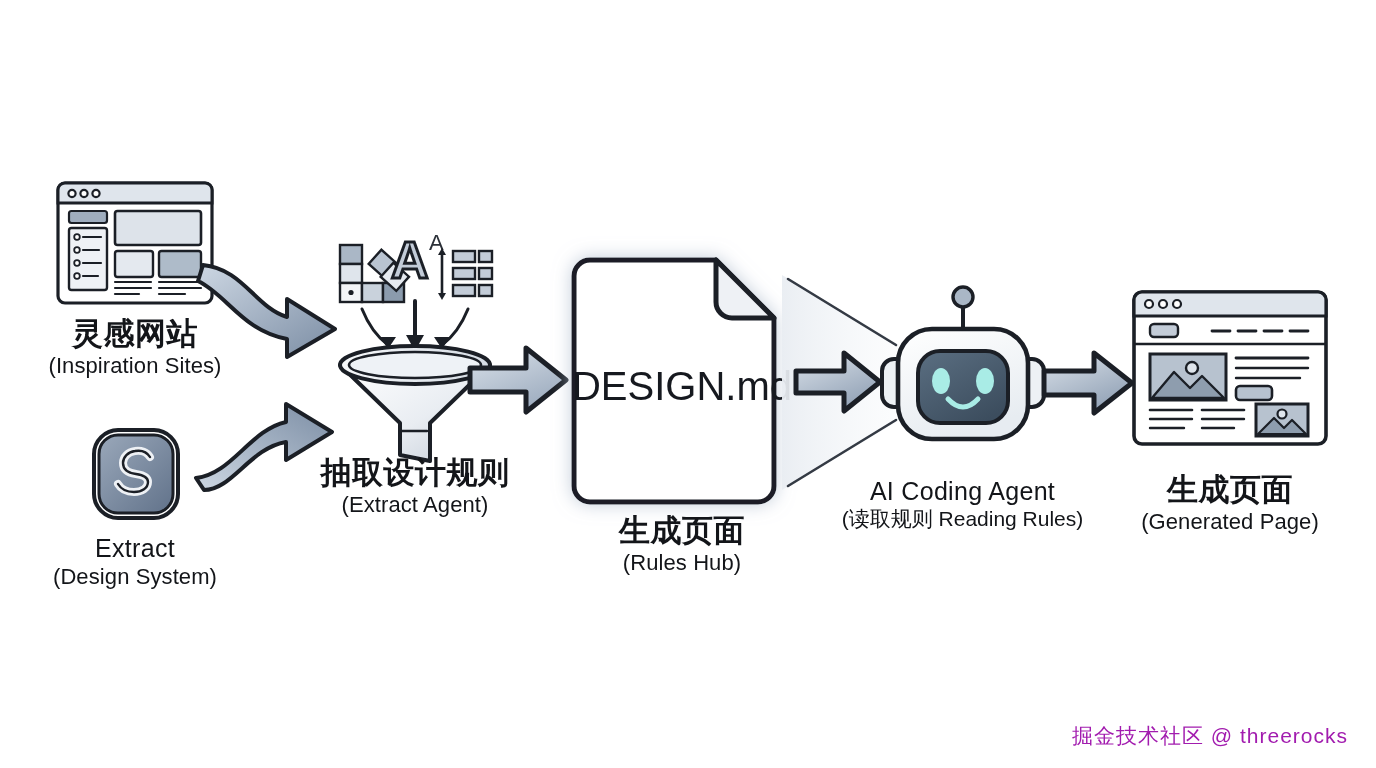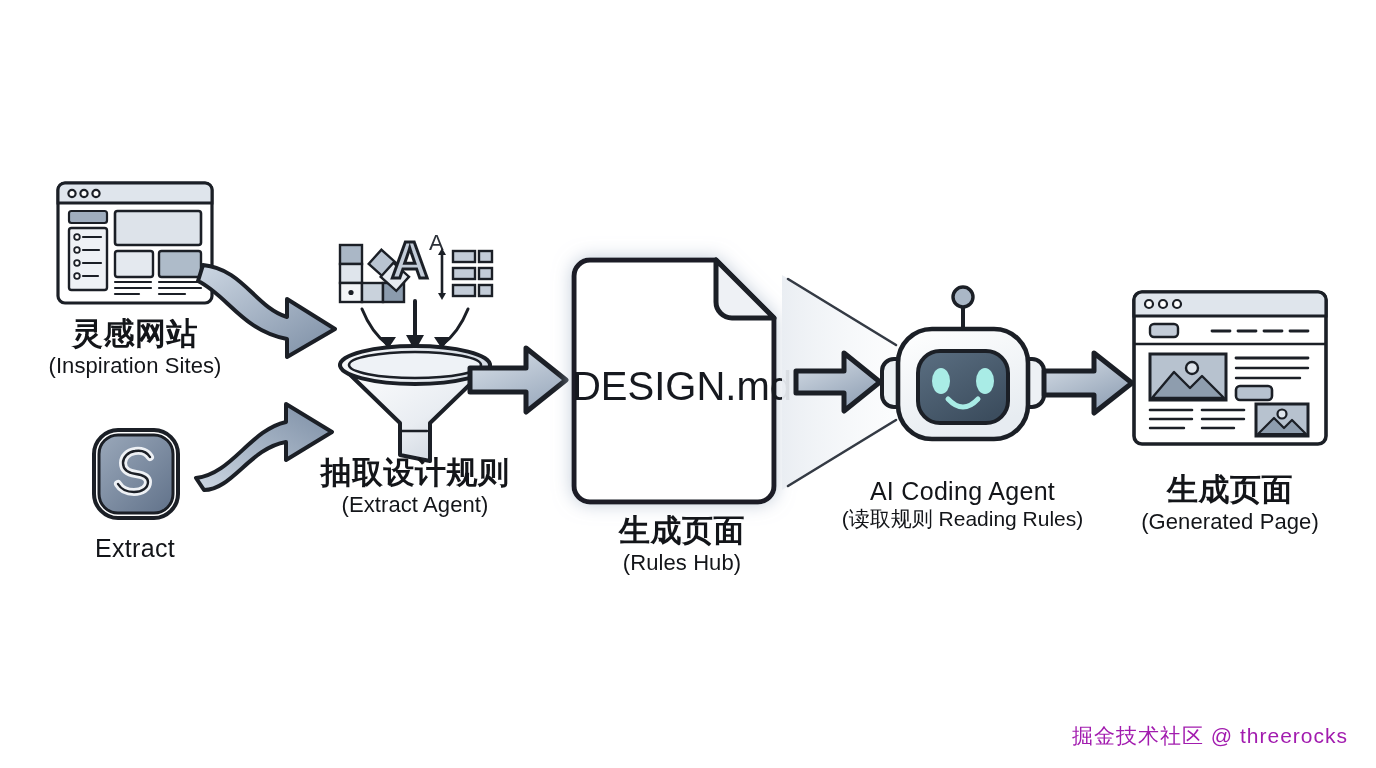--- a/index.html
+++ b/index.html
@@ -83,20 +83,21 @@
         </linearGradient>
       </defs>
       <path d="M30 6h36c13 0 24 11 24 24v40c0 13-11 24-24 24H30C17 94 6 83 6 70V30C6 17 17 6 30 6z" fill="none" stroke="#1b1f26" stroke-width="4"></path>
       <path d="M30 11h36c10.5 0 19 8.5 19 19v40c0 10.5-8.5 19-19 19H30c-10.5 0-19-8.5-19-19V30c0-10.5 8.5-19 19-19z" fill="url(#stitchG)" stroke="#1b1f26" stroke-width="3"></path>
       <path d="M62 33c-3-5-9-7-15-6-7 1-12 6-12 12 0 7 6 10 13 11 7 1 12 3 12 8 0 6-6 10-14 10-7 0-13-3-16-8" fill="none" stroke="#eef1f5" stroke-width="8" stroke-linecap="round" stroke-linejoin="round"></path>
       <path d="M62 33c-3-5-9-7-15-6-7 1-12 6-12 12 0 7 6 10 13 11 7 1 12 3 12 8 0 6-6 10-14 10-7 0-13-3-16-8" fill="none" stroke="#1b1f26" stroke-width="2.4" stroke-linecap="round" stroke-linejoin="round"></path>
     </svg>
   </div>
   <div class="caption" style="left:0px;top:534px;width:270px;">
     <div class="cap-main">Extract</div>
+    <div class="cap-en">(Design System)</div>
   </div>
 
   <div class="node" style="left:195px;top:255px;">
     <svg width="150" height="110" viewBox="0 0 150 110">
       <defs>
         <linearGradient id="cArrowA" x1="0" y1="0" x2="1" y2="1">
           <stop offset="0%" stop-color="#cdd7e3"></stop>
           <stop offset="100%" stop-color="#7b8da4"></stop>
         </linearGradient>
       </defs>

